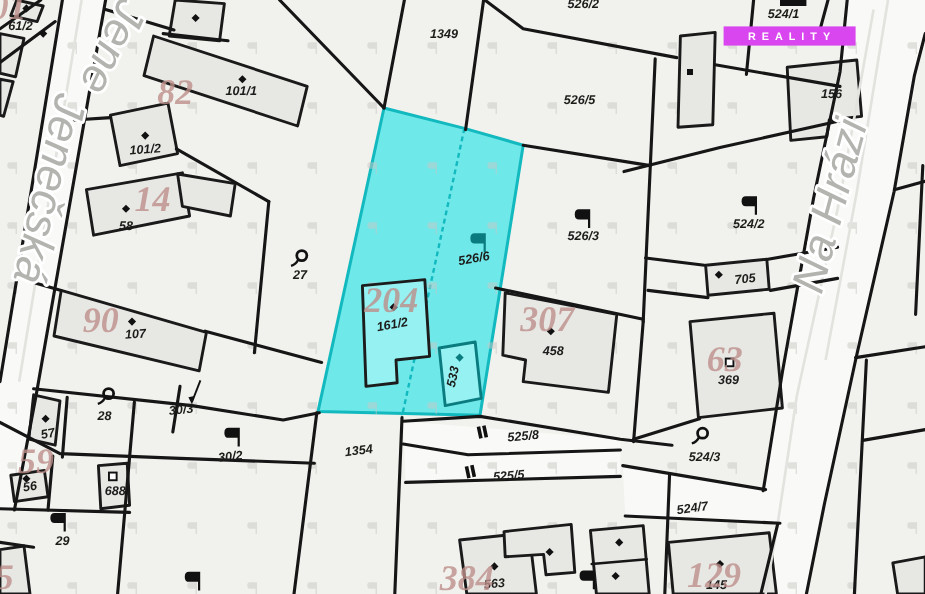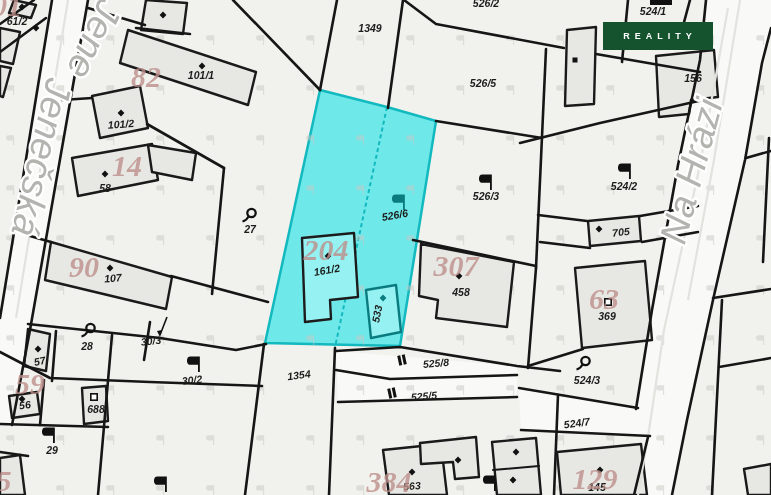--- a/index.html
+++ b/index.html
@@ -8,21 +8,21 @@
   .stage svg{position:absolute;left:0;top:0;}
   .pl{font:italic 700 10.5px "Liberation Sans",sans-serif;fill:#1c1c1a;}
   .rl{font:italic 700 30px "Liberation Serif",serif;fill:#bd8e8a;fill-opacity:.8;}
   .sn{font:italic 400 38px "Liberation Sans",sans-serif;fill:#b3b3af;stroke:#fff;
       stroke-width:4.5px;paint-order:stroke;stroke-linejoin:round;}
   .logo{position:absolute;left:603px;top:22px;width:110px;z-index:5;}
   .logo-top{position:relative;height:36px;background:#e30613;display:flex;align-items:center;
             justify-content:center;color:#fff;font-weight:900;font-size:29px;letter-spacing:-1px;
             font-family:"Liberation Sans",sans-serif;text-shadow:2px 2px 2px rgba(0,0,0,.45);}
   .logo-star{position:absolute;left:50px;top:1px;font-size:13px;color:#fff;text-shadow:none;}
-  .logo-band{height:28px;background:#14532d;display:flex;align-items:center;justify-content:center;
+  .logo-band{height:16px;background:#d946ef;display:flex;align-items:center;justify-content:center;
              color:#fff;font-weight:700;font-size:9px;letter-spacing:5px;padding-left:4px;
              font-family:"Liberation Sans",sans-serif;}
 </style>
 </head>
 <body>
 
 <div class="stage">
   <svg id="map" width="771" height="495" viewBox="0 0 771 495">
       <rect x="0" y="0" width="771" height="495" fill="#f1f1ed"></rect>
       <g>

